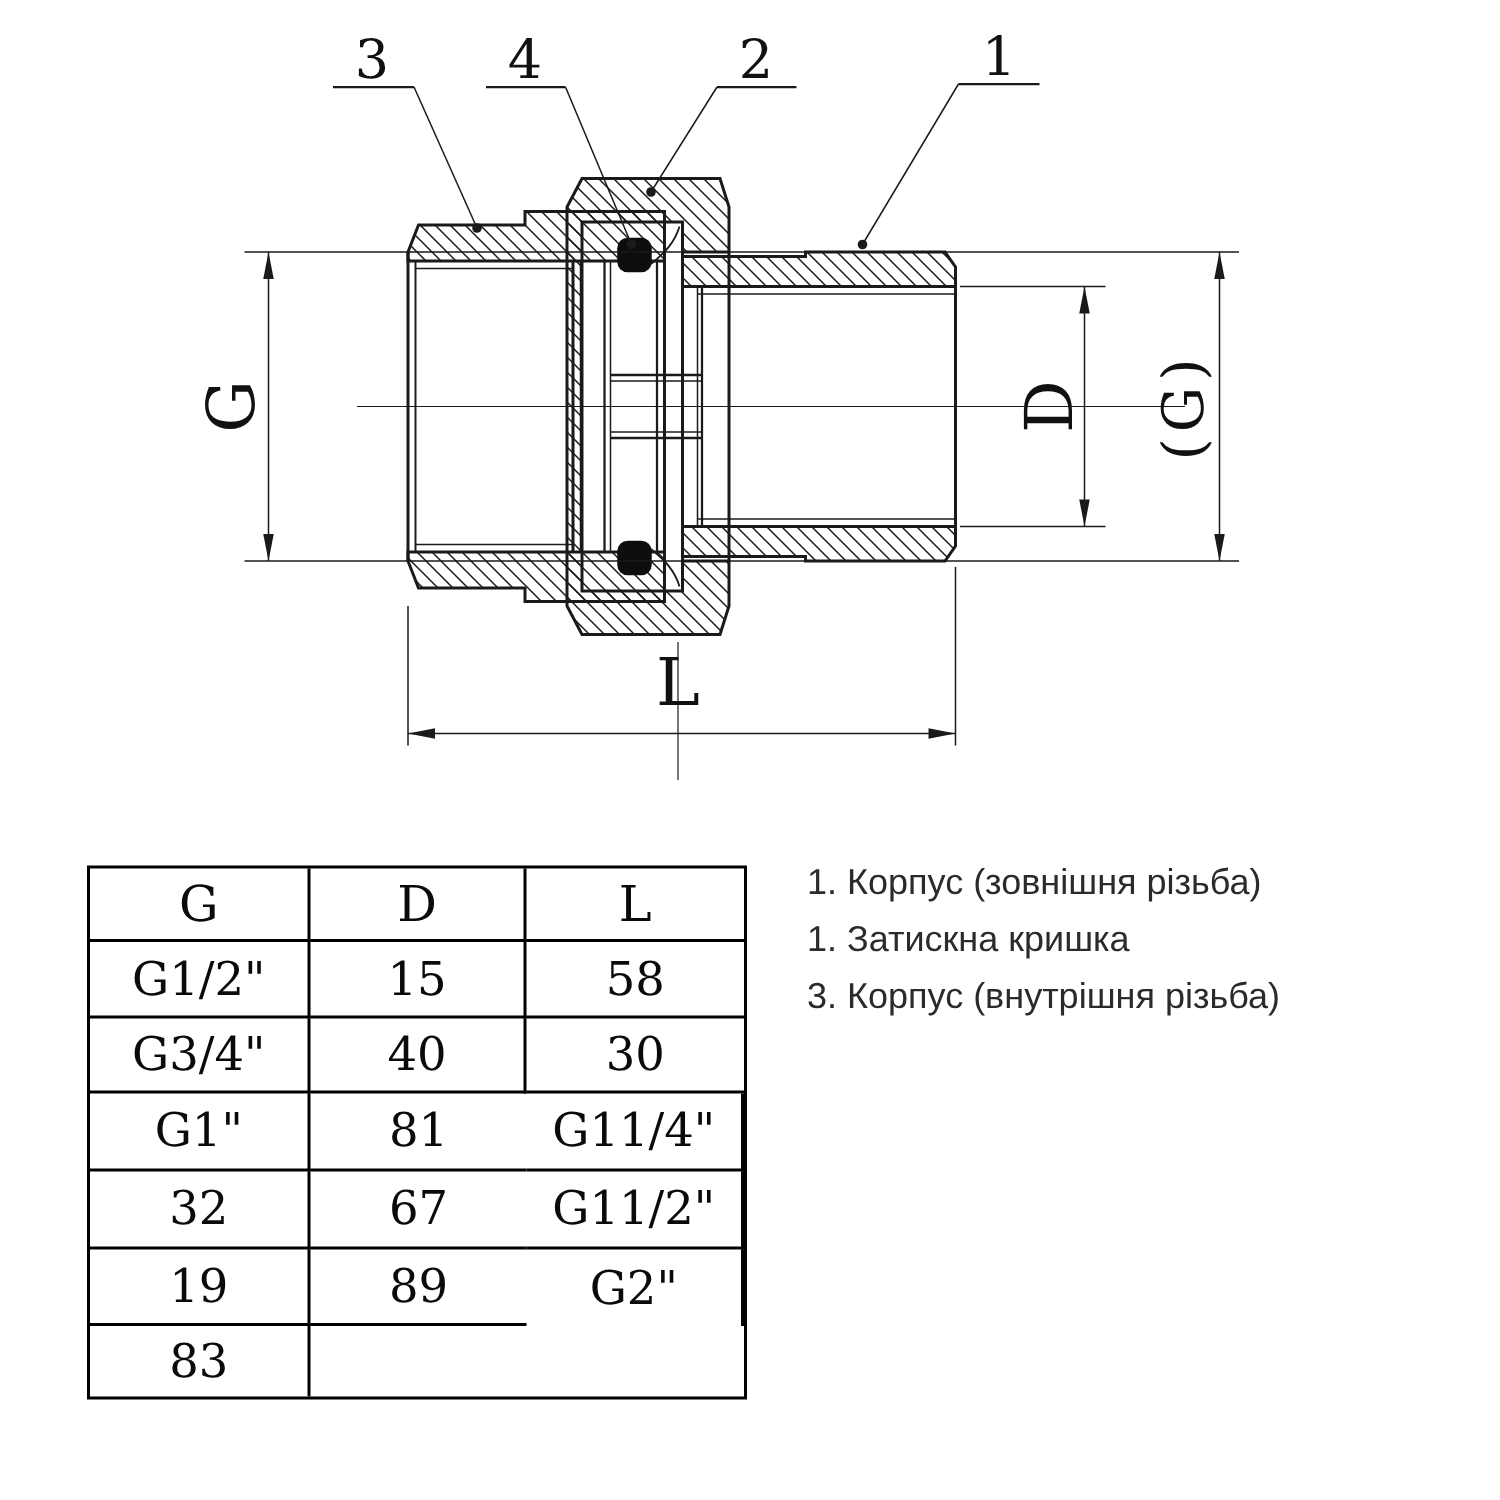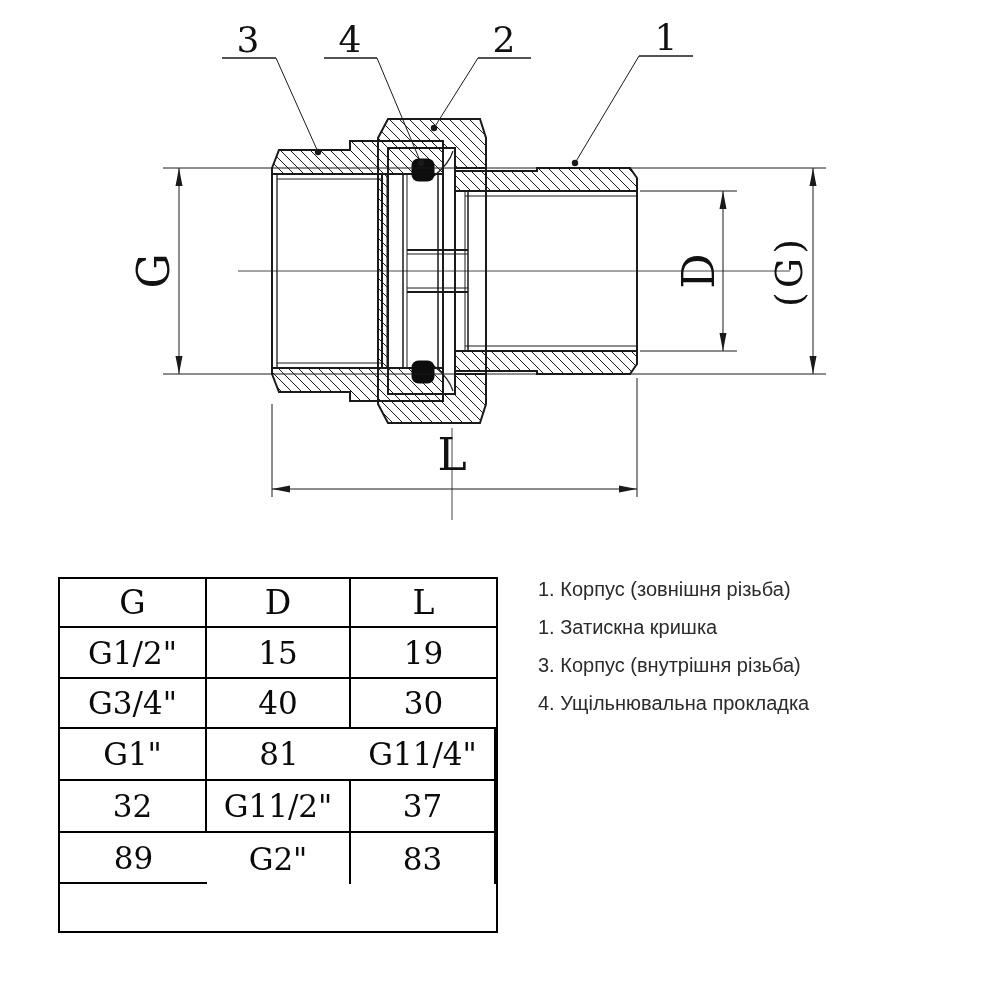--- a/index.html
+++ b/index.html
@@ -28,21 +28,21 @@
     font-family:"DejaVu Serif", serif;font-size:31px;color:#0a0a0a;
     white-space:nowrap;
   }
   .spec-table .cell.last-col{border-right:none;}
   .spec-table .cell.last-row{border-bottom:none;}
   .spec-table .header{font-size:33px;}
 
   
   .legend{
     position:absolute;left:538px;top:570px;width:450px;
-    font-family:"Liberation Sans", sans-serif;font-size:20px;color:#2b2b2b;
+    font-family:"Liberation Sans", sans-serif;font-size:24px;color:#2b2b2b;
   }
   .legend .legend-item{line-height:38px;white-space:nowrap;}
 </style>
 </head>
 <body>
 
 <svg class="drawing" width="1000" height="555" viewBox="0 0 1000 555" xmlns="http://www.w3.org/2000/svg">
   <defs>
     <pattern id="hatch" patternUnits="userSpaceOnUse" width="10" height="10">
       <path d="M0,0 L10,10 M-2.5,7.5 L2.5,12.5 M7.5,-2.5 L12.5,2.5" stroke="#1a1a1a" stroke-width="1" fill="none"></path>
@@ -158,38 +158,38 @@
   </g>
 </svg>
 
 <div class="spec-table">
   <div class="cell header">G</div>
   <div class="cell header">D</div>
   <div class="cell header last-col">L</div>
 
   <div class="cell">G1/2"</div>
   <div class="cell">15</div>
-  <div class="cell last-col">19</div>
+  <div class="cell last-col">58</div>
 
   <div class="cell">G3/4"</div>
   <div class="cell">40</div>
   <div class="cell last-col">30</div>
 
   <div class="cell">G1"</div>
   <div class="cell last-col">81</div>
 
   <div class="cell">G11/4"</div>
   <div class="cell">32</div>
+  <div class="cell last-col">67</div>
 
   <div class="cell">G11/2"</div>
-  <div class="cell">37</div>
+  <div class="cell">19</div>
   <div class="cell last-col">89</div>
 
   <div class="cell last-row">G2"</div>
   <div class="cell last-row">83</div>
 </div>
 
 <div class="legend">
   <div class="legend-item">1. Корпус (зовнішня різьба)</div>
   <div class="legend-item">1. Затискна кришка</div>
   <div class="legend-item">3. Корпус (внутрішня різьба)</div>
-  <div class="legend-item">4. Ущільнювальна прокладка</div>
 </div>
 
 </body></html>

